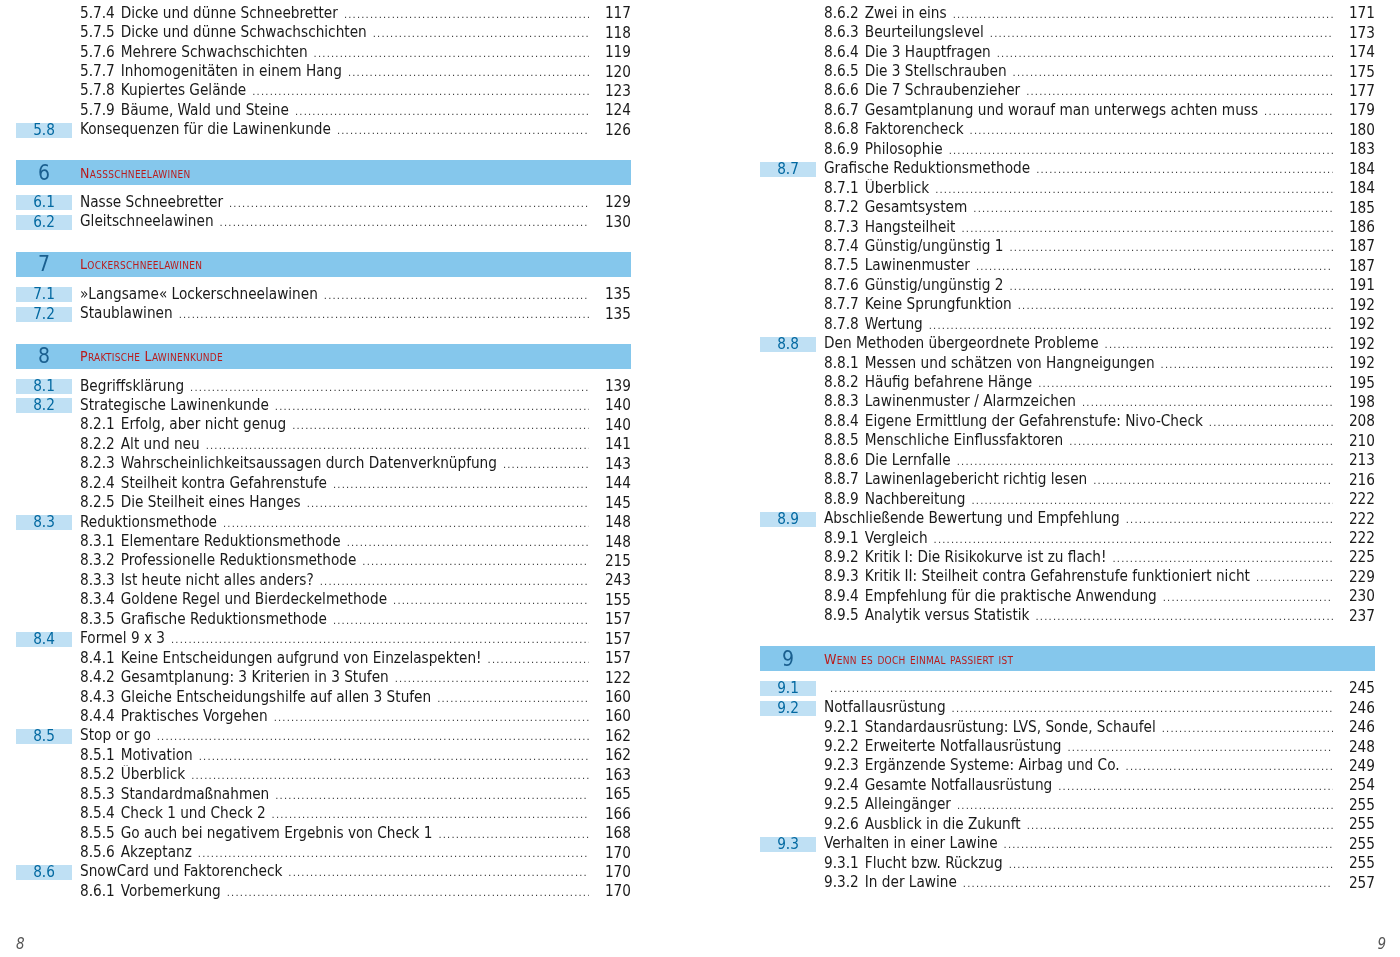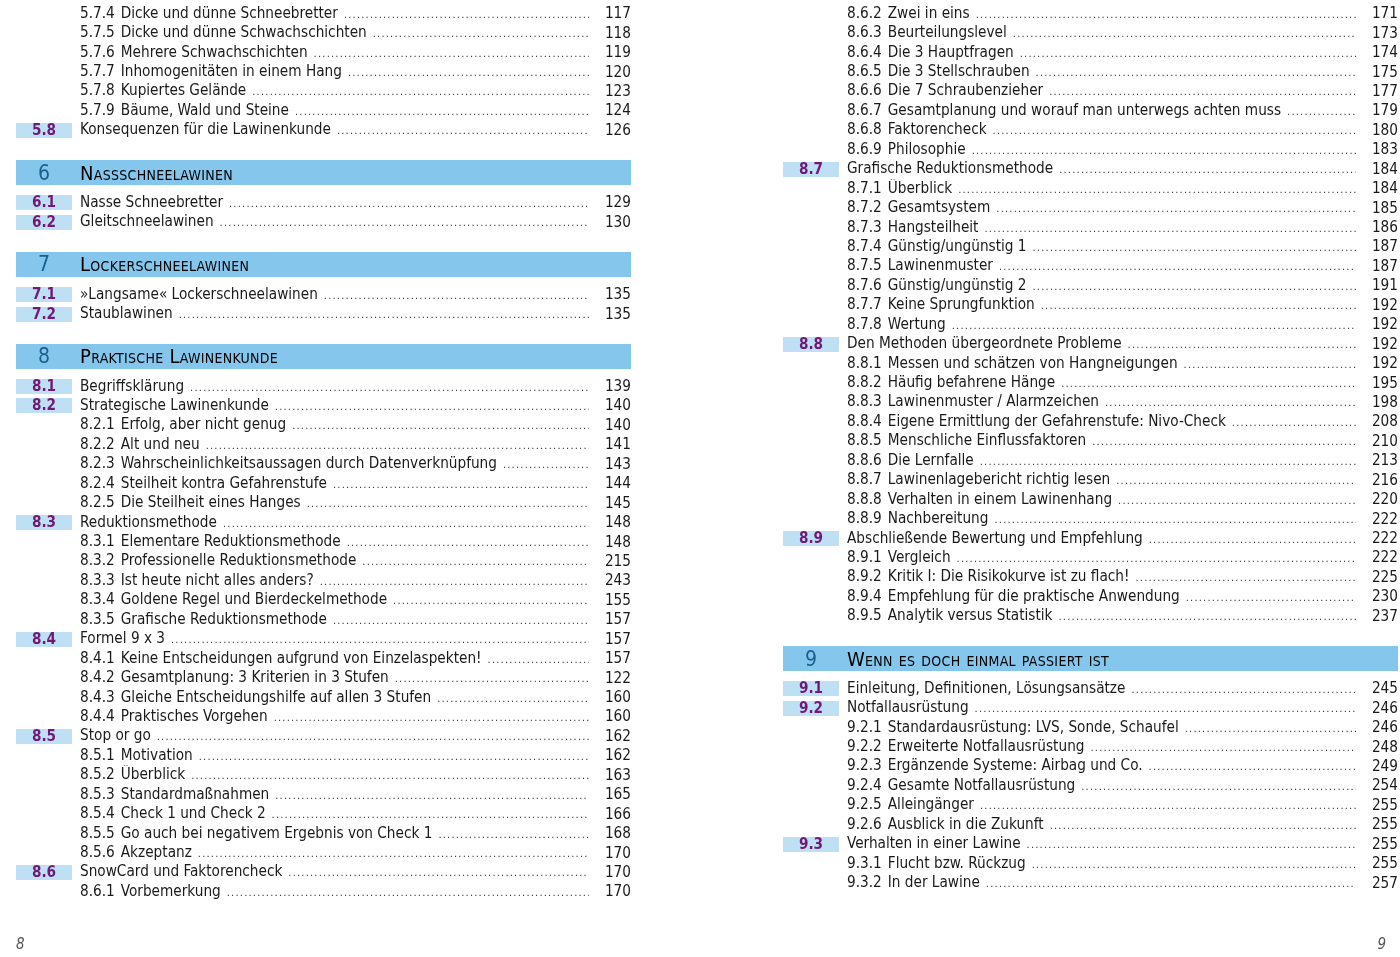--- a/index.html
+++ b/index.html
@@ -2,37 +2,37 @@
 <html><head>
 <meta charset="utf-8">
 <style>
   html, body { margin:0; padding:0; background:#ffffff; }
   body { width:1400px; height:957px; position:relative; overflow:hidden;
          font-family:"DejaVu Sans Condensed","Liberation Sans", sans-serif; color:#1a1a1a; }
   .page { position:absolute; top:0; height:957px; }
   .page.left { left:0; width:640px; }
   .page.right { left:760px; width:640px; }
   .col { position:absolute; left:16px; width:615px; }
-  .page.right .col { left:23px; width:615px; }
+  .page.right .col { left:0; width:615px; }
 
   .row { position:relative; height:19.45px; display:flex; align-items:center; font-size:15.2px; line-height:19px; white-space:nowrap; }
   .num-box { width:56px; height:15px; margin-right:8px; display:flex; align-items:center; justify-content:center; }
-  .sec .num-box { background:#bfe0f4; font-weight:bold; color:#701a75; }
+  .sec .num-box { background:#bfe0f4; font-weight:normal; color:#0369a1; }
   .sec .num-box span { padding-left:0; }
   .sub .num-box { background:transparent; }
   .title-wrap { flex:1; display:flex; align-items:baseline; overflow:hidden; }
   .sub .code { margin-right:6px; }
   .sec .label { font-weight:normal; }
   .leader { flex:1; overflow:hidden; margin:0 6px 0 6px; color:#333; letter-spacing:1.2px; font-size:11px; }
   .leader::before { content:"...................................................................................................................................................................................................................................................................."; }
   .page-no { width:36px; text-align:right; }
 
   .chapter { position:relative; height:25px; background:#85c7ec; display:flex; align-items:center; margin-top:20px; margin-bottom:8px; }
   .chapter .ch-num { width:56px; text-align:center; font-size:21px; color:#1a5f8f; margin-right:8px; }
-  .chapter .ch-title { font-size:20px; color:#000000; font-variant:small-caps; letter-spacing:0.3px; }
+  .chapter .ch-title { font-size:14px; color:#b91c1c; font-variant:small-caps; letter-spacing:0.3px; }
 
   .folio { position:absolute; top:935px; font-style:italic; font-size:15px; color:#555; }
   .folio.left { left:16px; }
   .folio.right { right:14px; }
 </style>
 </head>
 <body>
 
 <div class="page left">
   <div class="col" id="col-left" style="top: 4px;">
@@ -629,29 +629,20 @@
         <div class="title-wrap">
           <span class="code">8.8.7</span>
           <span class="label">Lawinenlagebericht richtig lesen</span>
           <span class="leader"></span>
         </div>
         <span class="page-no">216</span>
       </div>
       <div class="row sub">
         <div class="num-box"></div>
         <div class="title-wrap">
-          <span class="code">8.8.8</span>
-          <span class="label">Verhalten in einem Lawinenhang</span>
-          <span class="leader"></span>
-        </div>
-        <span class="page-no">220</span>
-      </div>
-      <div class="row sub">
-        <div class="num-box"></div>
-        <div class="title-wrap">
           <span class="code">8.8.9</span>
           <span class="label">Nachbereitung</span>
           <span class="leader"></span>
         </div>
         <span class="page-no">222</span>
       </div>
       <div class="row sec">
         <div class="num-box">
           <span>8.9</span>
         </div>
@@ -671,20 +662,29 @@
         <span class="page-no">222</span>
       </div>
       <div class="row sub">
         <div class="num-box"></div>
         <div class="title-wrap">
           <span class="code">8.9.2</span>
           <span class="label">Kritik I: Die Risikokurve ist zu flach!</span>
           <span class="leader"></span>
         </div>
         <span class="page-no">225</span>
+      </div>
+      <div class="row sub">
+        <div class="num-box"></div>
+        <div class="title-wrap">
+          <span class="code">8.9.3</span>
+          <span class="label">Kritik II: Steilheit contra Gefahrenstufe funktioniert nicht</span>
+          <span class="leader"></span>
+        </div>
+        <span class="page-no">229</span>
       </div>
       <div class="row sub">
         <div class="num-box"></div>
         <div class="title-wrap">
           <span class="code">8.9.4</span>
           <span class="label">Empfehlung für die praktische Anwendung</span>
           <span class="leader"></span>
         </div>
         <span class="page-no">230</span>
       </div>
@@ -699,21 +699,20 @@
       </div>
       <div class="chapter">
         <span class="ch-num">9</span>
         <span class="ch-title">Wenn es doch einmal passiert ist</span>
       </div>
       <div class="row sec">
         <div class="num-box">
           <span>9.1</span>
         </div>
         <div class="title-wrap">
-          <span class="label">Einleitung, Definitionen, Lösungsansätze</span>
           <span class="leader"></span>
         </div>
         <span class="page-no">245</span>
       </div>
       <div class="row sec">
         <div class="num-box">
           <span>9.2</span>
         </div>
         <div class="title-wrap">
           <span class="label">Notfallausrüstung</span>

